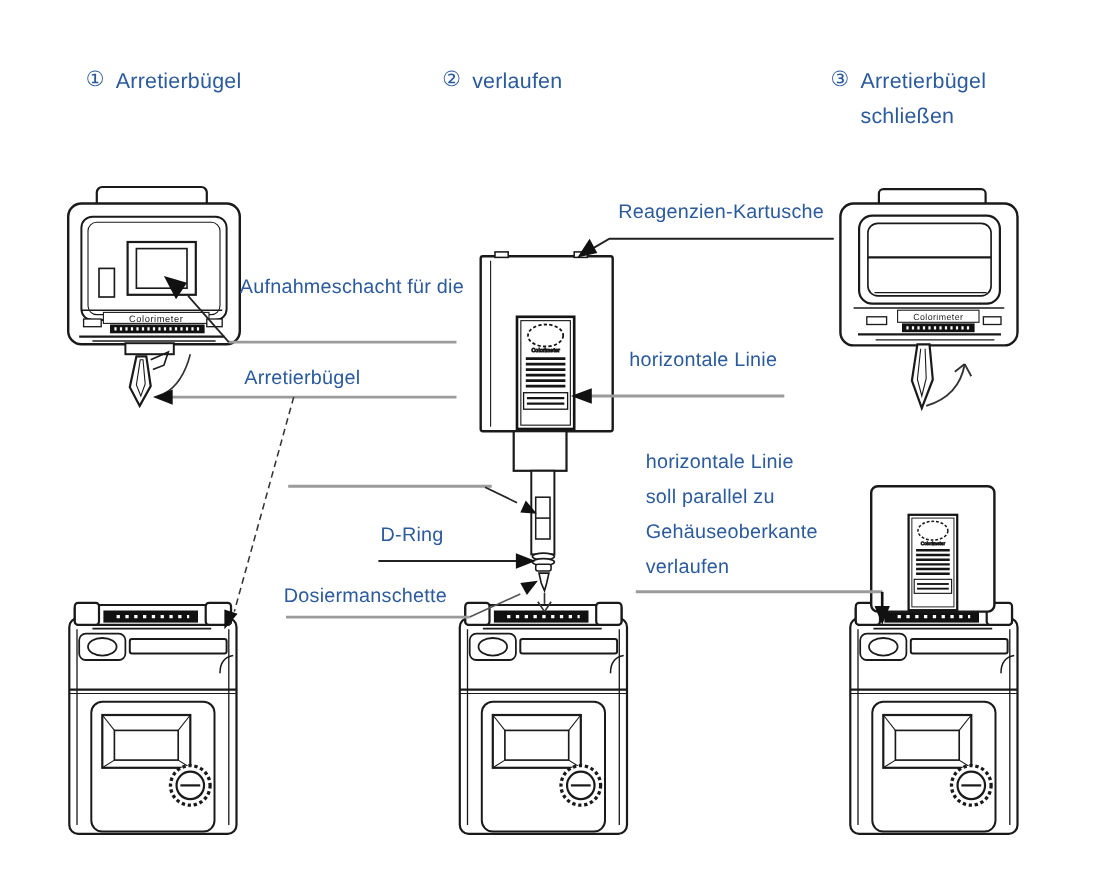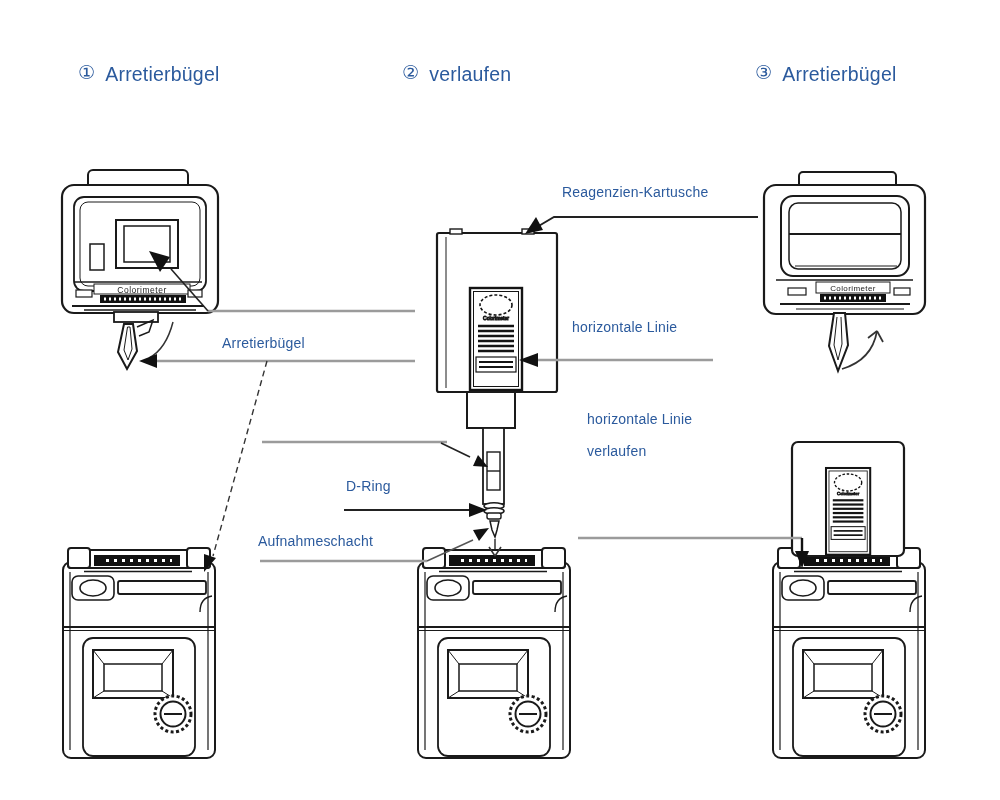--- a/index.html
+++ b/index.html
@@ -8,21 +8,21 @@
     font-family:"Liberation Sans","DejaVu Sans",sans-serif;overflow:hidden;
   }
   .art{position:absolute;left:0;top:0;}
   .step{
     position:absolute;display:flex;gap:10px;color:#2b5a9d;
     font-size:19.5px;letter-spacing:0.2px;
   }
   .step .num{line-height:30px;font-size:19px;}
   .step .stx{display:flex;flex-direction:column;line-height:32px;}
   .co{
-    position:absolute;color:#2b5a9d;font-size:14px;line-height:32px;
+    position:absolute;color:#2b5a9d;font-size:18px;line-height:32px;
     white-space:nowrap;letter-spacing:0.2px;
   }
   .co span{display:block;}
 </style>
 </head>
 <body>
 
 <div class="canvas">
 
   <svg class="art" width="1000" height="800" viewBox="0 0 1000 800">
@@ -217,35 +217,39 @@
   <div class="step" style="left:402px;top:58px">
     <span class="num">②</span>
     <span class="stx">
       <span>verlaufen</span>
     </span>
   </div>
   <div class="step" style="left:755px;top:58px">
     <span class="num">③</span>
     <span class="stx">
       <span>Arretierbügel</span>
+      <span>schließen</span>
     </span>
   </div>
 
   <div class="co" style="left:562px;top:176px">Reagenzien-Kartusche</div>
 
   <div class="co" style="left:218px;top:244px">
+    <span>Aufnahmeschacht für die</span>
   </div>
 
   <div class="co" style="left:222px;top:327px">Arretierbügel</div>
 
   <div class="co" style="left:572px;top:311px">horizontale Linie</div>
 
 
   <div class="co" style="left:346px;top:470px">D-Ring</div>
 
-  <div class="co" style="left:258px;top:525px">Aufnahmeschacht</div>
+  <div class="co" style="left:258px;top:525px">Dosiermanschette</div>
 
   <div class="co" style="left:587px;top:403px">
     <span>horizontale Linie</span>
+    <span>soll parallel zu</span>
+    <span>Gehäuseoberkante</span>
     <span>verlaufen</span>
   </div>
 
 </div>
 
 </body></html>

